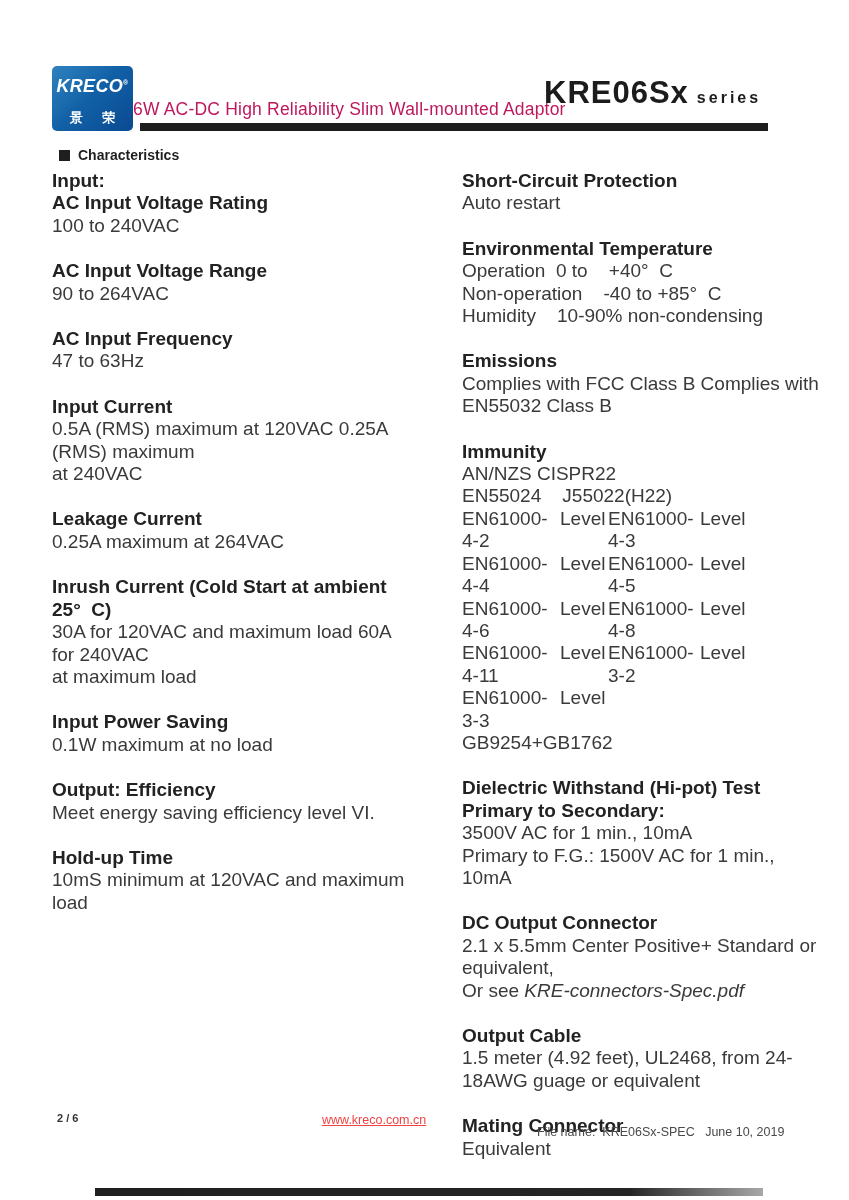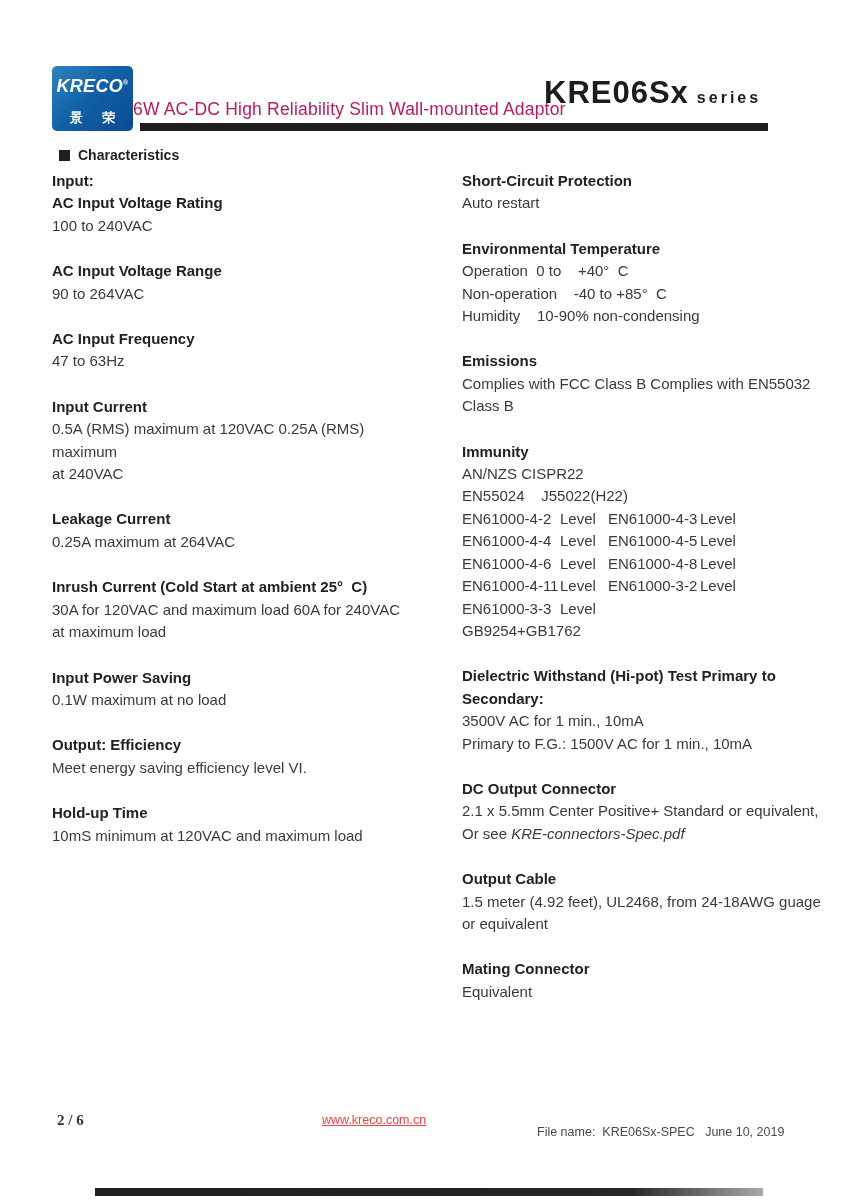--- a/index.html
+++ b/index.html
@@ -19,29 +19,29 @@
   .subtitle{position:absolute;left:133px;top:99px;font-size:17.5px;color:#be185d;letter-spacing:.2px;white-space:pre;}
   .series{position:absolute;left:544px;top:75px;white-space:nowrap;}
   .series-main{font-size:31px;font-weight:bold;color:#1c1c1c;letter-spacing:1px;}
   .series-suffix{font-size:16px;font-weight:bold;color:#1c1c1c;letter-spacing:3px;margin-left:8px;}
   .header-bar{position:absolute;left:140px;top:123px;width:628px;height:8px;background:#1d1d1d;}
   
   .section-title{position:absolute;left:59px;top:147px;display:flex;align-items:center;gap:8px;
     font-weight:bold;font-size:14px;color:#1f1f1f;}
   .sq{width:11px;height:11px;background:#1f1f1f;flex:0 0 auto;}
   
-  .col{position:absolute;top:170px;width:362px;font-size:15px;line-height:22.4px;white-space:pre-wrap;}
+  .col{position:absolute;top:170px;width:362px;font-size:19px;line-height:22.4px;white-space:pre-wrap;}
   .col-left{left:52px;}
   .col-right{left:422px;margin-left:40px;}
   .block{margin-bottom:23px;}
   .block.tight{margin-bottom:0;}
   .h{font-weight:bold;color:#222;}
   .imtable{display:grid;grid-template-columns:98px 48px 92px auto;}
   
-  .page-num{position:absolute;left:57px;top:1112px;font-size:15px;font-weight:bold;color:#333;font-family:Liberation Serif, serif;}
+  .page-num{position:absolute;left:57px;top:1112px;font-size:11px;font-weight:bold;color:#333;}
   .site-link{position:absolute;left:322px;top:1113px;font-size:12.5px;color:#ef4444;text-decoration:underline;cursor:pointer;}
   .file-info{position:absolute;left:537px;top:1113px;font-size:12.5px;color:#4a4a4a;white-space:pre;margin-top:12px;}
   .bottom-bar{position:absolute;left:95px;top:1188px;width:668px;height:8px;
     background:linear-gradient(to right,#1f1f1f 0%,#252525 80%,#a8a8a8 100%);}
 </style>
 </head>
 <body>
 
 <div class="page">
 

